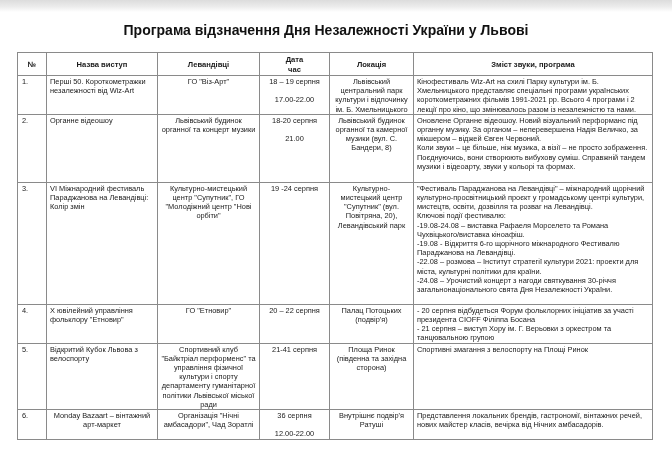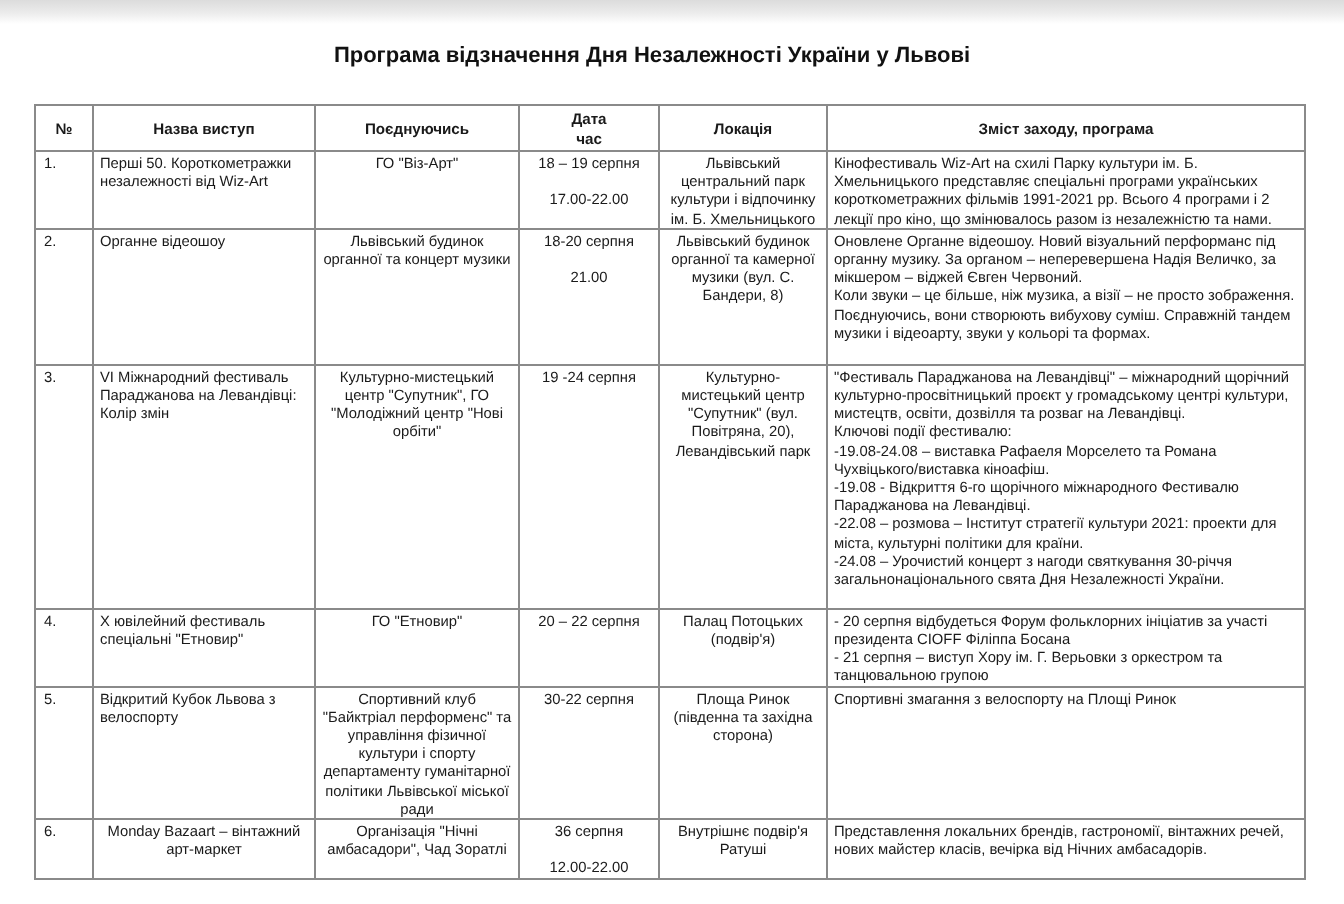--- a/index.html
+++ b/index.html
@@ -6,21 +6,21 @@
   body {
     width:672px; height:452px; overflow:hidden; background:#ffffff;
     font-family:"Liberation Sans", sans-serif; color:#1a1a1a; position:relative;
   }
   .topbar {
     position:absolute; left:0; top:0; width:672px; height:12px;
     background:linear-gradient(#dcdcdc, #ececec 55%, #ffffff);
   }
   .title {
     position:absolute; left:0; top:22px; width:652px; text-align:center;
-    font-weight:bold; font-size:11px; color:#111;
+    font-weight:bold; font-size:14px; color:#111;
   }
   table {
     position:absolute; left:17px; top:52px; width:635px;
     border-collapse:collapse; table-layout:fixed;
     font-size:7.4px; line-height:9.2px;
   }
   th, td { border:1px solid #8a8a8a; vertical-align:top; padding:1px 3px 0 3px; }
   th { font-weight:bold; text-align:center; vertical-align:middle; font-size:7.6px; height:21px; }
   td.c { text-align:center; }
   td.num { padding-left:4px; }
@@ -46,27 +46,27 @@
     <col style="width:111px">
     <col style="width:102px">
     <col style="width:70px">
     <col style="width:84px">
     <col style="width:239px">
   </colgroup>
   <thead>
     <tr>
       <th>№</th>
       <th>Назва виступ</th>
-      <th>Поєднуючись</th>
+      <th>Левандівці</th>
       <th>
         <span class="line">Дата</span>
         <span class="line">час</span>
       </th>
       <th>Локація</th>
-      <th>Зміст заходу, програма</th>
+      <th>Зміст звуки, програма</th>
     </tr>
   </thead>
   <tbody id="tbody">
       <tr class="r1">
         <td class="num">1.</td>
         <td>Перші 50. Короткометражки незалежності від Wiz-Art</td>
         <td class="c">ГО "Віз-Арт"</td>
         <td class="c">
           <span class="line">18 – 19 серпня</span>
           <span class="gap"></span>
@@ -104,37 +104,37 @@
           <span class="line">"Фестиваль Параджанова на Левандівці" – міжнародний щорічний культурно-просвітницький проєкт у громадському центрі культури, мистецтв, освіти, дозвілля та розваг на Левандівці.</span>
           <span class="line">Ключові події фестивалю:</span>
           <span class="line">-19.08-24.08 – виставка Рафаеля Морселето та Романа Чухвіцького/виставка кіноафіш.</span>
           <span class="line">-19.08 - Відкриття 6-го щорічного міжнародного Фестивалю Параджанова на Левандівці.</span>
           <span class="line">-22.08 – розмова – Інститут стратегії культури 2021: проекти для міста, культурні політики для країни.</span>
           <span class="line">-24.08 – Урочистий концерт з нагоди святкування 30-річчя загальнонаціонального свята Дня Незалежності України.</span>
         </td>
       </tr>
       <tr class="r4">
         <td class="num">4.</td>
-        <td>Х ювілейний фестиваль спеціальні "Етновир"</td>
+        <td>Х ювілейний управління фольклору "Етновир"</td>
         <td class="c">ГО "Етновир"</td>
         <td class="c">
           <span class="line">20 – 22 серпня</span>
         </td>
         <td class="c">Палац Потоцьких (подвір'я)</td>
         <td>
           <span class="line">- 20 серпня відбудеться Форум фольклорних ініціатив за участі президента CIOFF Філіппа Босана</span>
           <span class="line">- 21 серпня – виступ Хору ім. Г. Верьовки з оркестром та танцювальною групою</span>
         </td>
       </tr>
       <tr class="r5">
         <td class="num">5.</td>
         <td>Відкритий Кубок Львова з велоспорту</td>
         <td class="c">Спортивний клуб "Байктріал перформенс" та управління фізичної культури і спорту департаменту гуманітарної політики Львівської міської ради</td>
         <td class="c">
-          <span class="line">30-22 серпня</span>
+          <span class="line">21-41 серпня</span>
         </td>
         <td class="c">Площа Ринок (південна та західна сторона)</td>
         <td>
           <span class="line">Спортивні змагання з велоспорту на Площі Ринок</span>
         </td>
       </tr>
       <tr class="r6">
         <td class="num">6.</td>
         <td class="c">Monday Bazaart – вінтажний арт-маркет</td>
         <td class="c">Організація "Нічні амбасадори", Чад Зоратлі</td>

